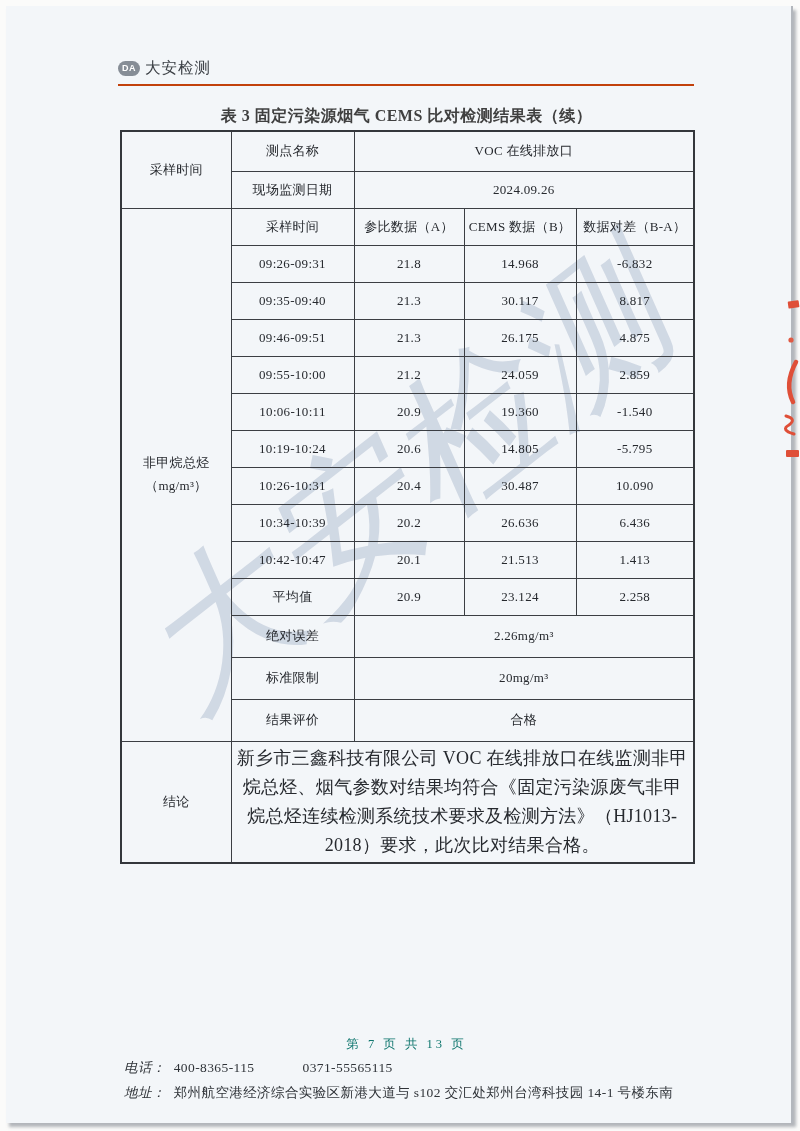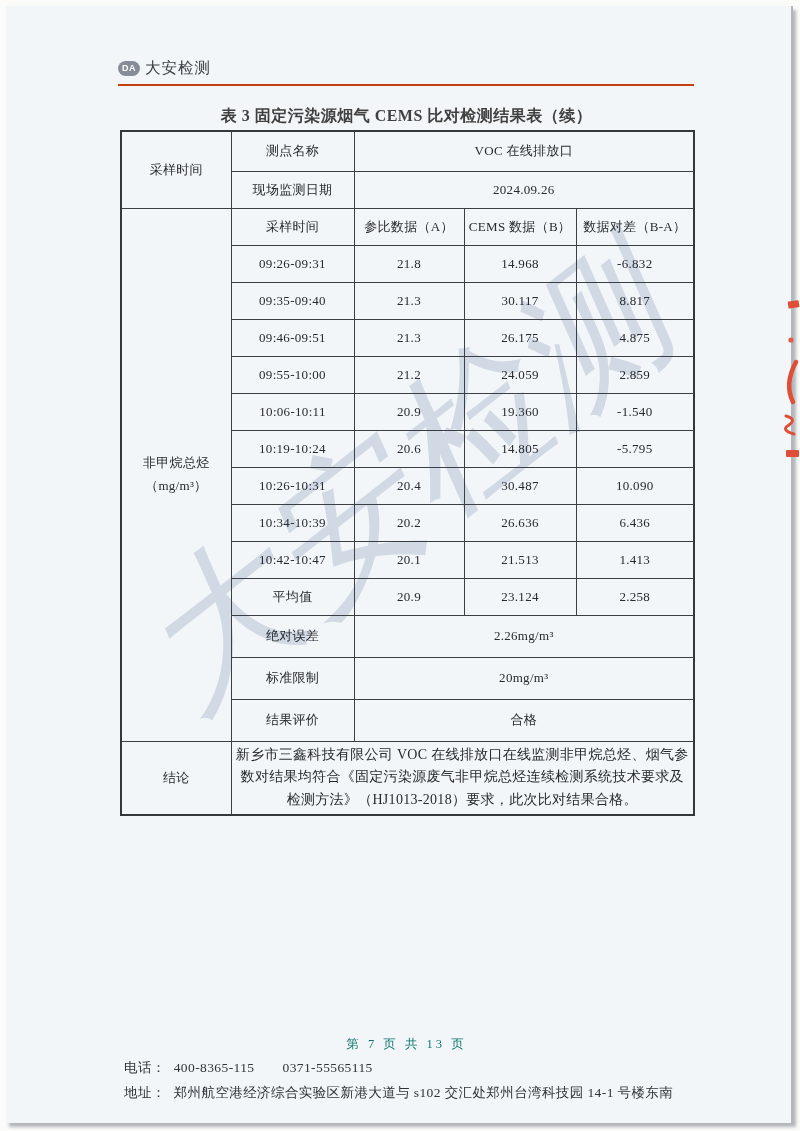--- a/index.html
+++ b/index.html
@@ -49,36 +49,36 @@
     border-collapse:collapse;table-layout:fixed;
     font-size:13px;color:#26292e;
   }
   table.cms td{
     border:1px solid #3b3e43;text-align:center;vertical-align:middle;
     padding:2px 4px;background:transparent;letter-spacing:.3px;
   }
   table.cms{border:2px solid #34373c;}
   tr.h-a{height:40px;} tr.h-b{height:37px;} tr.h-c{height:42px;}
   td.conclusion-text{
-    text-align:left;padding:5px 8px;line-height:1.62;font-size:14px;
+    text-align:left;padding:5px 8px;line-height:1.62;font-size:18px;
     text-align:justify;
   }
   .param-cell div{line-height:1.7;}
   
   .edge-marks{position:absolute;left:779px;top:298px;z-index:3;}
   
   .page-info{
     position:absolute;left:115px;top:1030px;width:571px;text-align:center;
     font-size:12.5px;color:#0f766e;letter-spacing:3px;
   }
   .foot-line{position:absolute;left:118px;font-size:13.5px;color:#2f3338;letter-spacing:.4px;}
   .foot-phone{top:1053px;}
   .foot-addr{top:1078px;}
-  .foot-line .lbl{margin-right:8px;}
-  .foot-phone .num2{margin-left:28px;}
+  .foot-line .lbl{margin-right:8px;font-style:italic;}
+  .foot-phone .num2{margin-left:48px;}
 </style>
 </head>
 <body>
 
 <div class="scan-page">
 
   <div class="hdr">
     <div class="brand">
       <span class="brand-badge">DA</span>
       <span class="brand-name">大安检测</span>

